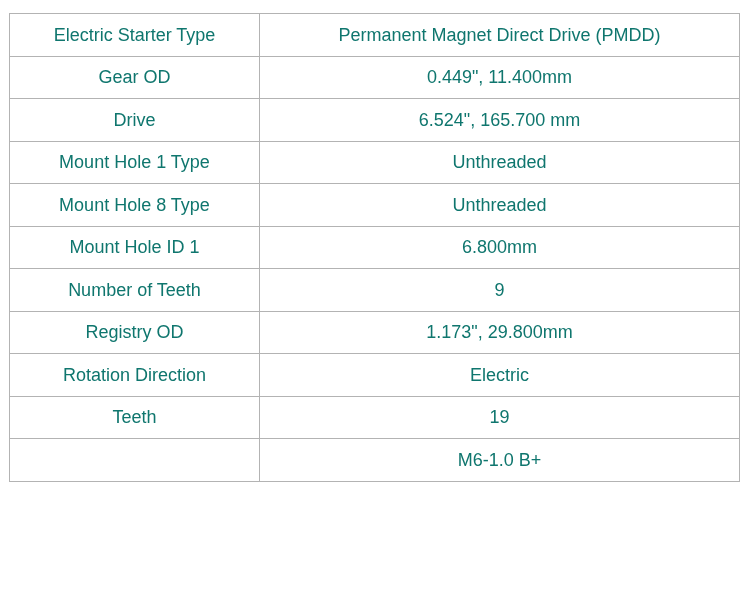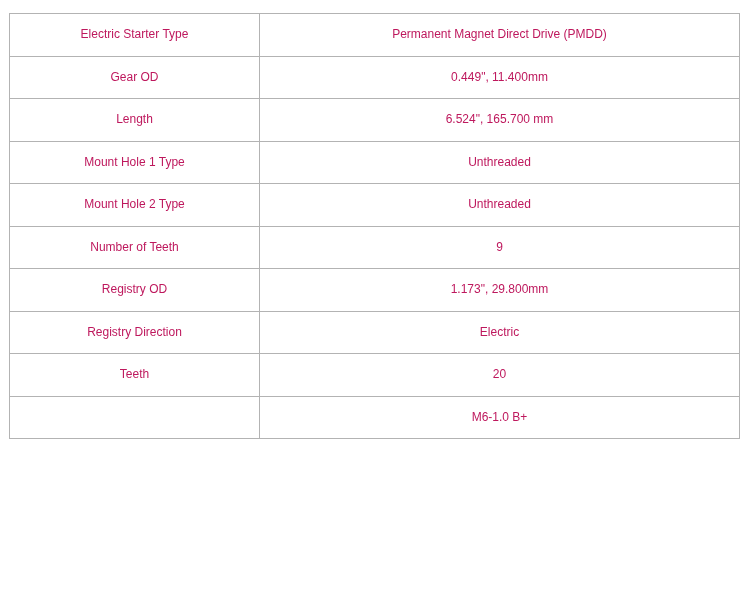--- a/index.html
+++ b/index.html
@@ -24,27 +24,27 @@
     position: absolute;
     left: 9px;
     top: 13px;
     width: 730px;
     border-collapse: collapse;
     table-layout: fixed;
     background: #ffffff;
   }
   .spec-table td {
     border: 1px solid #b3b3b3;
-    font-size: 12px;
+    font-size: 18px;
     line-height: 1.25;
     text-align: center;
     vertical-align: middle;
     padding: 0;
     height: 41.5px;
-    color: #be185d;
+    color: #0f766e;
   }
   .spec-table td.label-cell {
     width: 249px;
   }
   .spec-table td.value-cell {
     width: 479px;
   }
   .cell-inner {
     display: block;
     padding: 2px 6px;
@@ -70,72 +70,80 @@
       <tr>
         <td class="label-cell">
             <span class="cell-inner">Gear OD</span>
           </td>
         <td class="value-cell">
             <span class="cell-inner">0.449", 11.400mm</span>
           </td>
       </tr>
       <tr>
         <td class="label-cell">
-            <span class="cell-inner">Length</span>
+            <span class="cell-inner">Drive</span>
           </td>
         <td class="value-cell">
             <span class="cell-inner">6.524", 165.700 mm</span>
           </td>
       </tr>
       <tr>
         <td class="label-cell">
             <span class="cell-inner">Mount Hole 1 Type</span>
           </td>
         <td class="value-cell">
             <span class="cell-inner">Unthreaded</span>
           </td>
       </tr>
       <tr>
         <td class="label-cell">
-            <span class="cell-inner">Mount Hole 2 Type</span>
+            <span class="cell-inner">Mount Hole 8 Type</span>
           </td>
         <td class="value-cell">
             <span class="cell-inner">Unthreaded</span>
+          </td>
+      </tr>
+      <tr>
+        <td class="label-cell">
+            <span class="cell-inner">Mount Hole ID 1</span>
+          </td>
+        <td class="value-cell">
+            <span class="cell-inner">6.800mm</span>
           </td>
       </tr>
       <tr>
         <td class="label-cell">
             <span class="cell-inner">Number of Teeth</span>
           </td>
         <td class="value-cell">
             <span class="cell-inner">9</span>
           </td>
       </tr>
       <tr>
         <td class="label-cell">
             <span class="cell-inner">Registry OD</span>
           </td>
         <td class="value-cell">
             <span class="cell-inner">1.173", 29.800mm</span>
           </td>
       </tr>
       <tr>
         <td class="label-cell">
-            <span class="cell-inner">Registry Direction</span>
+            <span class="cell-inner">Rotation Direction</span>
           </td>
         <td class="value-cell">
             <span class="cell-inner">Electric</span>
           </td>
       </tr>
       <tr>
         <td class="label-cell">
             <span class="cell-inner">Teeth</span>
           </td>
         <td class="value-cell">
-            <span class="cell-inner">20</span>
+            <span class="cell-inner">19</span>
           </td>
       </tr>
       <tr>
         <td class="label-cell">
             <span class="cell-inner"></span>
           </td>
         <td class="value-cell">
             <span class="cell-inner">M6-1.0 B+</span>
           </td>
       </tr>

